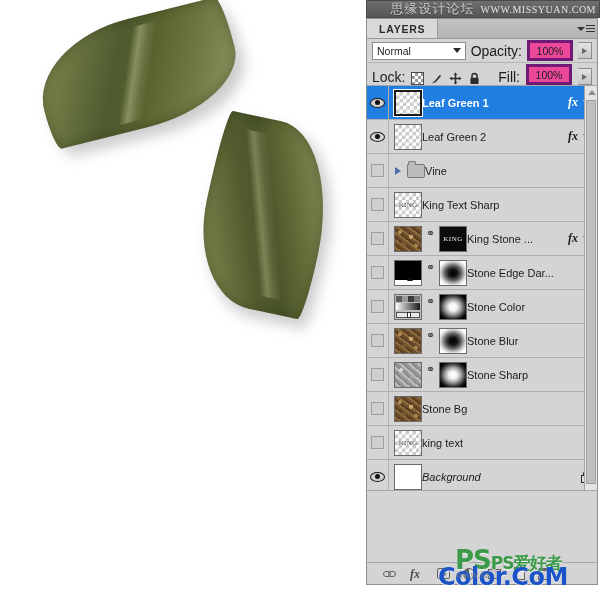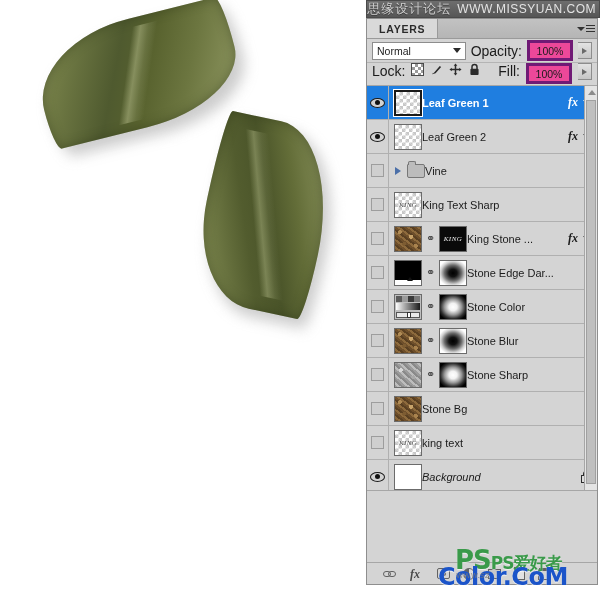--- a/index.html
+++ b/index.html
@@ -82,22 +82,22 @@
     display:flex;align-items:center;justify-content:flex-end;
     gap:6px;padding-right:4px;box-sizing:border-box;
     pointer-events:none;
   }
   #wm-cn{
     font-size:13px;color:#cfcfcf;letter-spacing:1px;
     text-shadow:0 1px 0 #3a3a3a;
     font-family:"DejaVu Sans",sans-serif;
   }
   #wm-url{
-    font-size:12px;color:#e3e3e3;letter-spacing:.5px;
-    font-family:Liberation Sans, sans-serif;
+    font-size:10px;color:#e3e3e3;letter-spacing:.5px;
+    font-family:Liberation Serif, serif;
   }
 
   
   #tab-row{
     position:relative;height:19px;
     background:linear-gradient(#c9c9c9,#bfbfbf);
     border-bottom:1px solid #9a9a9a;
     display:flex;align-items:stretch;
   }
   #tab-layers{
@@ -134,21 +134,21 @@
     display:flex;align-items:center;justify-content:center;font-size:10.5px;
   }
   .spin{
     width:13px;height:15px;border:1px solid #8d8d8d;border-left:none;
     background:linear-gradient(#e3e3e3,#c6c6c6);
     display:flex;align-items:center;justify-content:center;
   }
   .spin .tri-r{width:0;height:0;border-top:3px solid transparent;border-bottom:3px solid transparent;border-left:5px solid #6a6a6a;}
 
   
-  #lock-row{height:22px;display:flex;align-items:flex-start;padding:0 5px;gap:6px;
+  #lock-row{height:22px;display:flex;align-items:flex-end;padding:0 5px;gap:6px;
     background:#d4d4d4;border-bottom:1px solid #a6a6a6;}
   .lockicon{width:13px;height:13px;display:block;}
   .checker{
     width:11px;height:11px;border:1px solid #4a4a4a;
     background-image:
       linear-gradient(45deg,#9a9a9a 25%,transparent 25%,transparent 75%,#9a9a9a 75%),
       linear-gradient(45deg,#9a9a9a 25%,transparent 25%,transparent 75%,#9a9a9a 75%);
     background-size:6px 6px;background-position:0 0,3px 3px;background-color:#fff;
   }
   .spacer{flex:1;}
@@ -168,21 +168,21 @@
     border-right:1px solid #b0b0b0;box-sizing:border-box;flex:0 0 22px;
   }
   .eye-box{width:13px;height:13px;border:1px solid #9d9d9d;background:#cfcfcf;box-sizing:border-box;}
   .eye-on{
     width:15px;height:11px;position:relative;display:flex;align-items:center;justify-content:center;
   }
   .eye-on .outer{
     width:15px;height:10px;border:1.4px solid #1a1a1a;border-radius:50%;box-sizing:border-box;background:#d2d2d2;
   }
   .eye-on .pupil{position:absolute;width:5px;height:5px;background:#111;border-radius:50%;}
-  .thumb-cell{display:flex;align-items:center;gap:4px;padding-left:5px;flex:0 0 auto;font-style:italic;}
+  .thumb-cell{display:flex;gap:4px;padding-left:5px;flex:0 0 auto;}
   .thumb{
     width:28px;height:26px;border:1px solid #6b6b6b;box-sizing:border-box;background:#fff;
     position:relative;overflow:hidden;
   }
   .thumb.sel-outline{border:2px solid #1a1a1a;outline:1px solid #fff;}
   .th-transparent{
     background-image:
       linear-gradient(45deg,#c7c7c7 25%,transparent 25%,transparent 75%,#c7c7c7 75%),
       linear-gradient(45deg,#c7c7c7 25%,transparent 25%,transparent 75%,#c7c7c7 75%);
     background-size:7px 7px;background-position:0 0,3.5px 3.5px;background-color:#fff;

